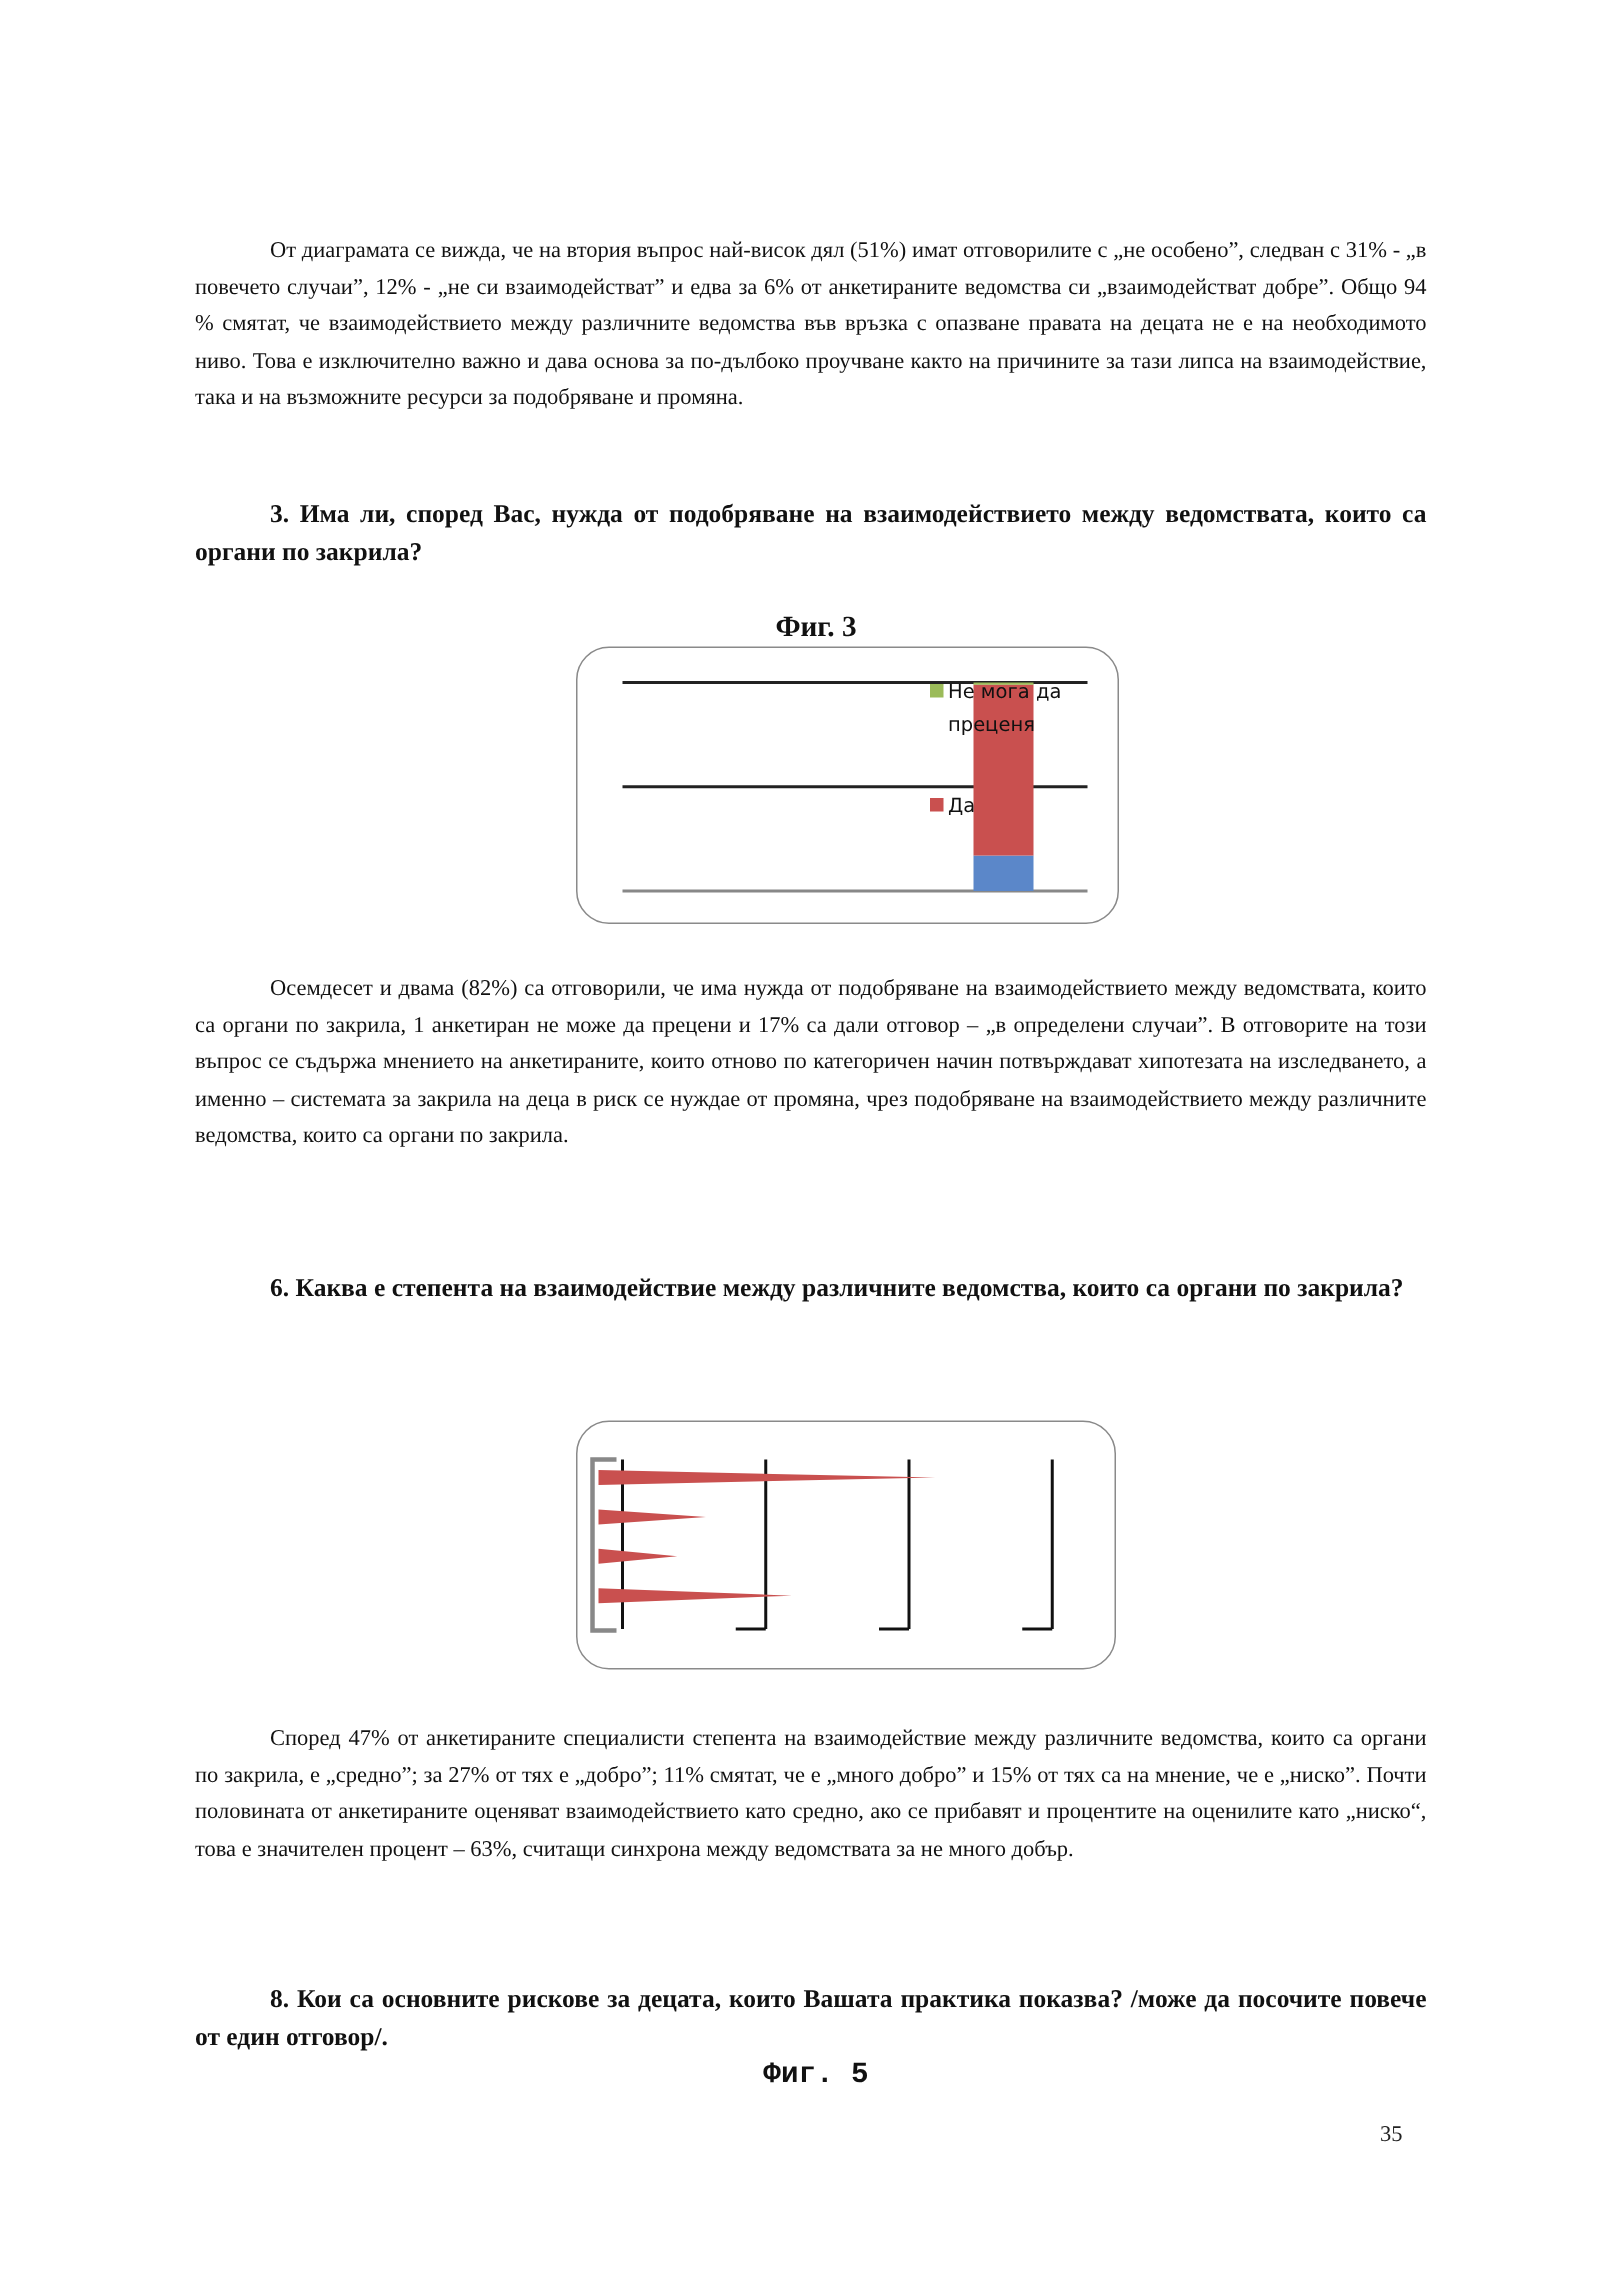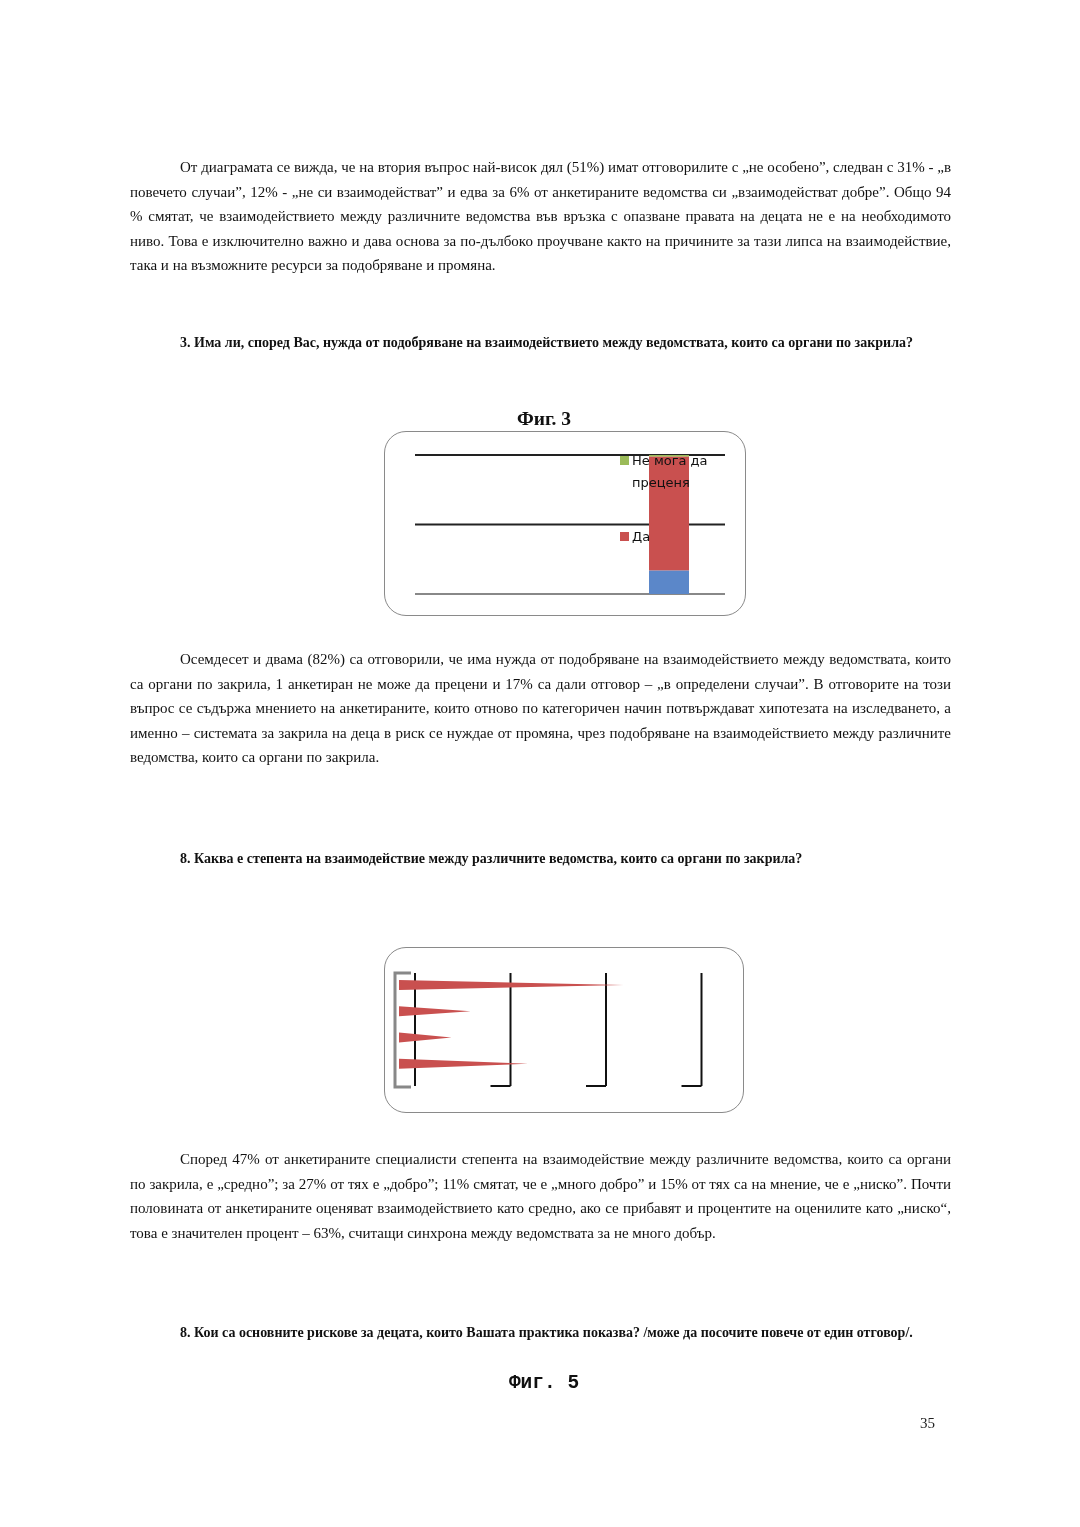--- a/index.html
+++ b/index.html
@@ -1,20 +1,20 @@
 <!DOCTYPE html>
 <html><head>
 <meta charset="utf-8">
 <style>
   html, body { margin: 0; padding: 0; background: #ffffff; }
   body { width: 1080px; height: 1527px; position: relative; overflow: hidden;
          font-family: "Liberation Serif", "DejaVu Serif", serif; color: #111; }
   .para { position: absolute; left: 130px; width: 821px; font-size: 15px; line-height: 24.6px;
           text-align: justify; text-indent: 50px; margin: 0; }
-  .q { position: absolute; left: 130px; width: 821px; font-size: 14px; line-height: 24.6px;
+  .q { position: absolute; left: 130px; width: 821px; font-size: 17px; line-height: 24.6px;
        font-weight: bold; text-align: justify; text-indent: 50px; margin: 0; }
   .fig-title { position: absolute; left: 4px; width: 1080px; text-align: center; font-weight: bold;
                font-size: 19.5px; margin: 0; }
   .chart-frame { position: absolute; border: 1.5px solid #8a8a8a; border-radius: 22px; background: #fff; }
   .chart-frame svg { position: absolute; left: 0; top: 0; }
   .legend-text { font-family: "DejaVu Sans", "Liberation Sans", sans-serif; font-size: 13px; fill: #111; }
   .page-num { position: absolute; left: 920px; top: 1415px; font-family: Liberation Serif, serif;
               font-size: 15px; color: #222; }
 </style>
 </head>
@@ -34,21 +34,21 @@
       <rect x="264" y="23" width="40" height="1.5" fill="#9bbb59"></rect>
       <rect x="235" y="24" width="9" height="9" fill="#9bbb59"></rect>
       <text x="247" y="33" class="legend-text">Не мога да</text>
       <text x="247" y="55" class="legend-text">преценя</text>
       <rect x="235" y="100" width="9" height="9" fill="#c9504f"></rect>
       <text x="247" y="109" class="legend-text">Да</text>
     </svg>
 </div>
 
 <p class="para" style="top:647px;">Осемдесет и двама (82%) са отговорили, че има нужда от подобряване на взаимодействието между ведомствата, които са органи по закрила, 1 анкетиран не може да прецени и 17% са дали отговор – „в определени случаи”. В отговорите на този въпрос се съдържа мнението на анкетираните, които отново по категоричен начин потвърждават хипотезата на изследването, а именно – системата за закрила на деца в риск се нуждае от промяна, чрез подобряване на взаимодействието между различните ведомства, които са органи по закрила.</p>
-<p class="q" style="top:847px;">8. Каква е степента на взаимодействие между различните ведомства, които са органи по закрила?</p>
+<p class="q" style="top:847px;">6. Каква е степента на взаимодействие между различните ведомства, които са органи по закрила?</p>
 
 <p class="fig-title" style="top:924px;margin-top:34px;">Фиг.4</p>
 <div class="chart-frame" style="left:384px; top:947px; width:358px; height:164px;">
   <svg id="fig4" width="360" height="166">
       <path d="M 26 25 L 10 25 L 10 139 L 26 139" fill="none" stroke="#888" stroke-width="3"></path>
       <line x1="30" x2="30" y1="25" y2="138" stroke="#111" stroke-width="2"></line>
       <line x1="125.5" x2="125.5" y1="25" y2="138" stroke="#111" stroke-width="2"></line>
       <line x1="105.5" x2="125.5" y1="138" y2="138" stroke="#111" stroke-width="2"></line>
       <line x1="221" x2="221" y1="25" y2="138" stroke="#111" stroke-width="2"></line>
       <line x1="201" x2="221" y1="138" y2="138" stroke="#111" stroke-width="2"></line>

